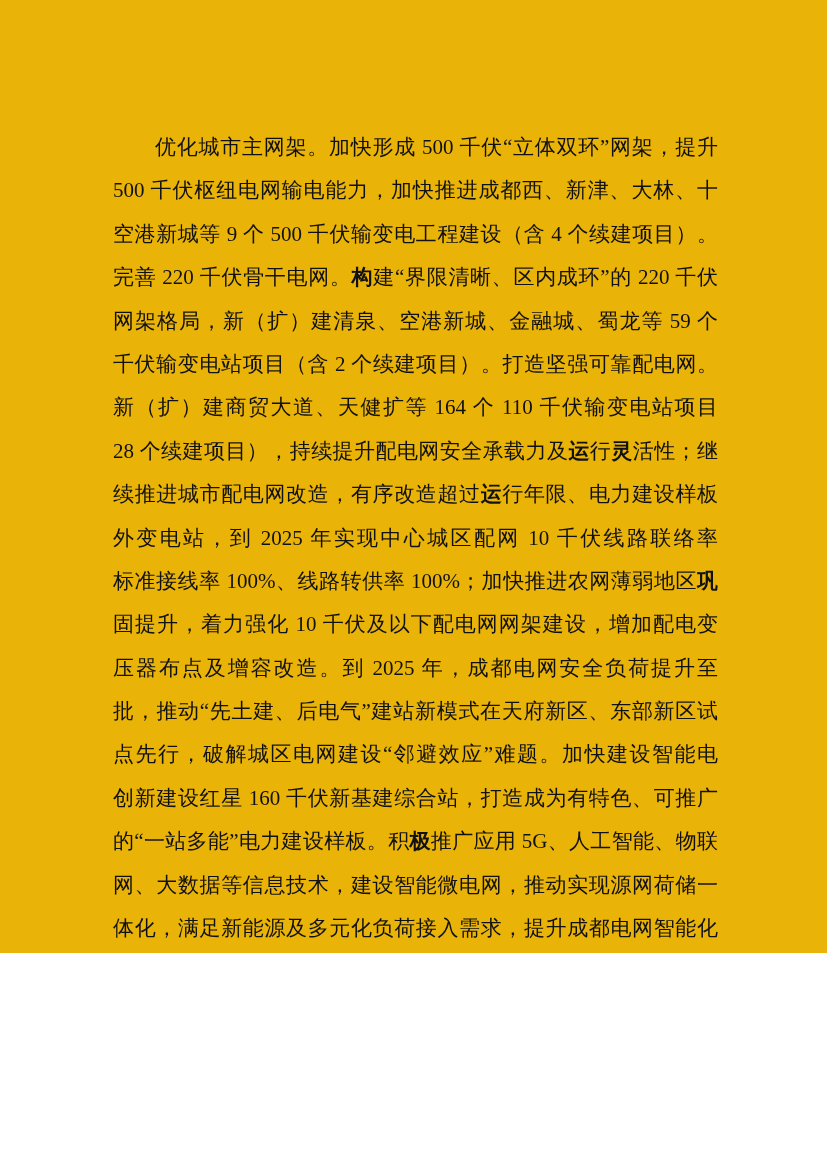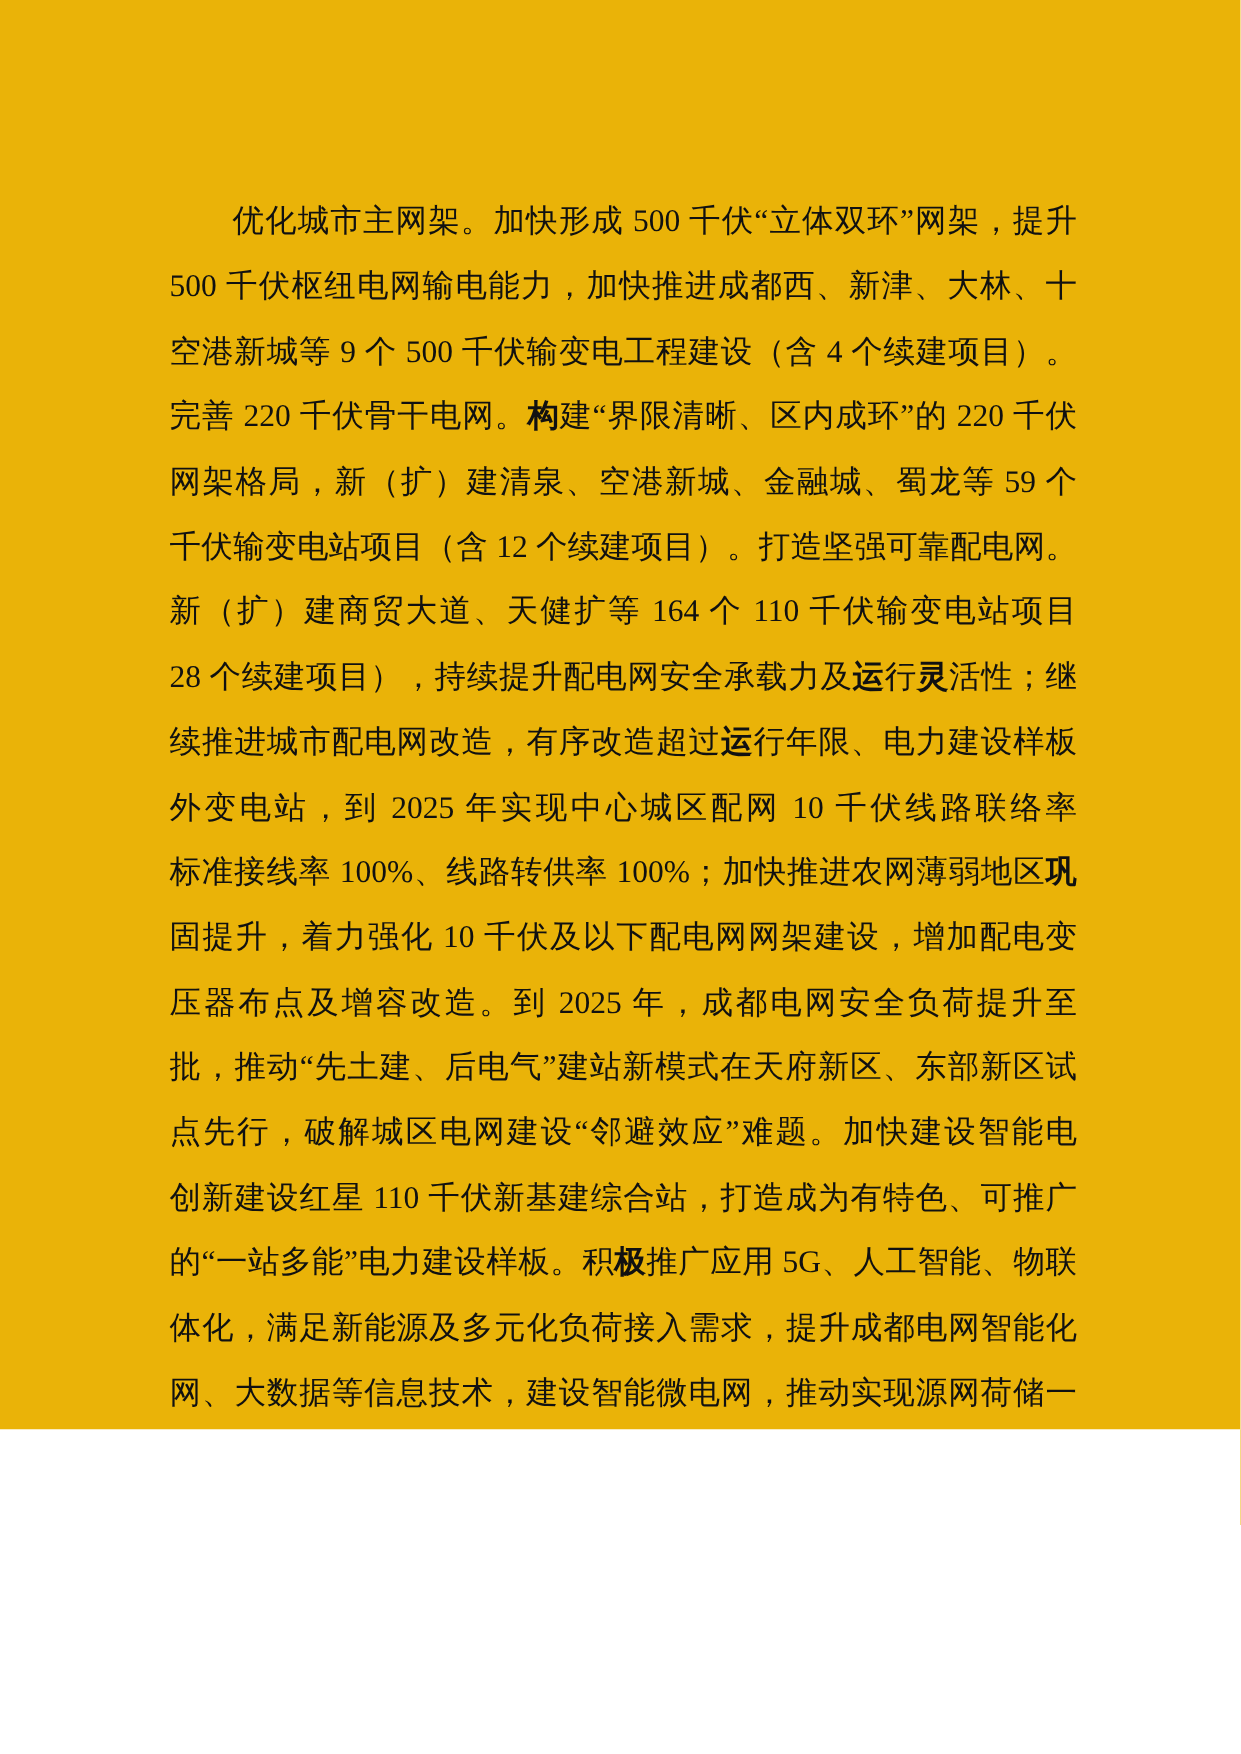--- a/index.html
+++ b/index.html
@@ -42,29 +42,29 @@
 </head>
 <body>
 
 <div class="page">
   <div class="text-block">
       <div class="line indent"><span>优化城市主网架。加快形成 500 千伏“立体双环”网架，提升</span></div>
       <div class="line"><span>500 千伏枢纽电网输电能力，加快推进成都西、新津、大林、十陵、</span></div>
       <div class="line"><span>空港新城等 9 个 500 千伏输变电工程建设（含 4 个续建项目）。</span></div>
       <div class="line"><span>完善 220 千伏骨干电网。</span><span class="b">构</span><span>建“界限清晰、区内成环”的 220 千伏</span></div>
       <div class="line"><span>网架格局，新（扩）建清泉、空港新城、金融城、蜀龙等 59 个 220</span></div>
-      <div class="line"><span>千伏输变电站项目（含 12 个续建项目）。打造坚强可靠配电网。</span></div>
+      <div class="line"><span>千伏输变电站项目（含 2 个续建项目）。打造坚强可靠配电网。</span></div>
       <div class="line"><span>新（扩）建商贸大道、天健扩等 164 个 110 千伏输变电站项目（含</span></div>
       <div class="line"><span>28 个续建项目），持续提升配电网安全承载力及</span><span class="b">运</span><span>行</span><span class="b">灵</span><span>活性；继</span></div>
       <div class="line"><span>续推进城市配电网改造，有序改造超过</span><span class="b">运</span><span>行年限、电力建设样板</span></div>
       <div class="line"><span>外变电站，到 2025 年实现中心城区配网 10 千伏线路联络率 100%、</span></div>
       <div class="line"><span>标准接线率 100%、线路转供率 100%；加快推进农网薄弱地区</span><span class="b">巩</span></div>
       <div class="line"><span>固提升，着力强化 10 千伏及以下配电网网架建设，增加配电变</span></div>
       <div class="line"><span>压器布点及增容改造。到 2025 年，成都电网安全负荷提升至</span></div>
       <div class="line"><span>批，推动“先土建、后电气”建站新模式在天府新区、东部新区试</span></div>
       <div class="line"><span>点先行，破解城区电网建设“邻避效应”难题。加快建设智能电网。</span></div>
-      <div class="line"><span>创新建设红星 110 千伏新基建综合站，打造成为有特色、可推广</span></div>
+      <div class="line"><span>创新建设红星 160 千伏新基建综合站，打造成为有特色、可推广</span></div>
       <div class="line"><span>的“一站多能”电力建设样板。积</span><span class="b">极</span><span>推广应用 5G、人工智能、物联</span></div>
+      <div class="line"><span>网、大数据等信息技术，建设智能微电网，推动实现源网荷储一</span></div>
       <div class="line"><span>体化，满足新能源及多元化负荷接入需求，提升成都电网智能化</span></div>
-      <div class="line"><span>网、大数据等信息技术，建设智能微电网，推动实现源网荷储一</span></div>
     </div>
   <div class="footer">— 17 —</div>
 </div>
 
 </body></html>

